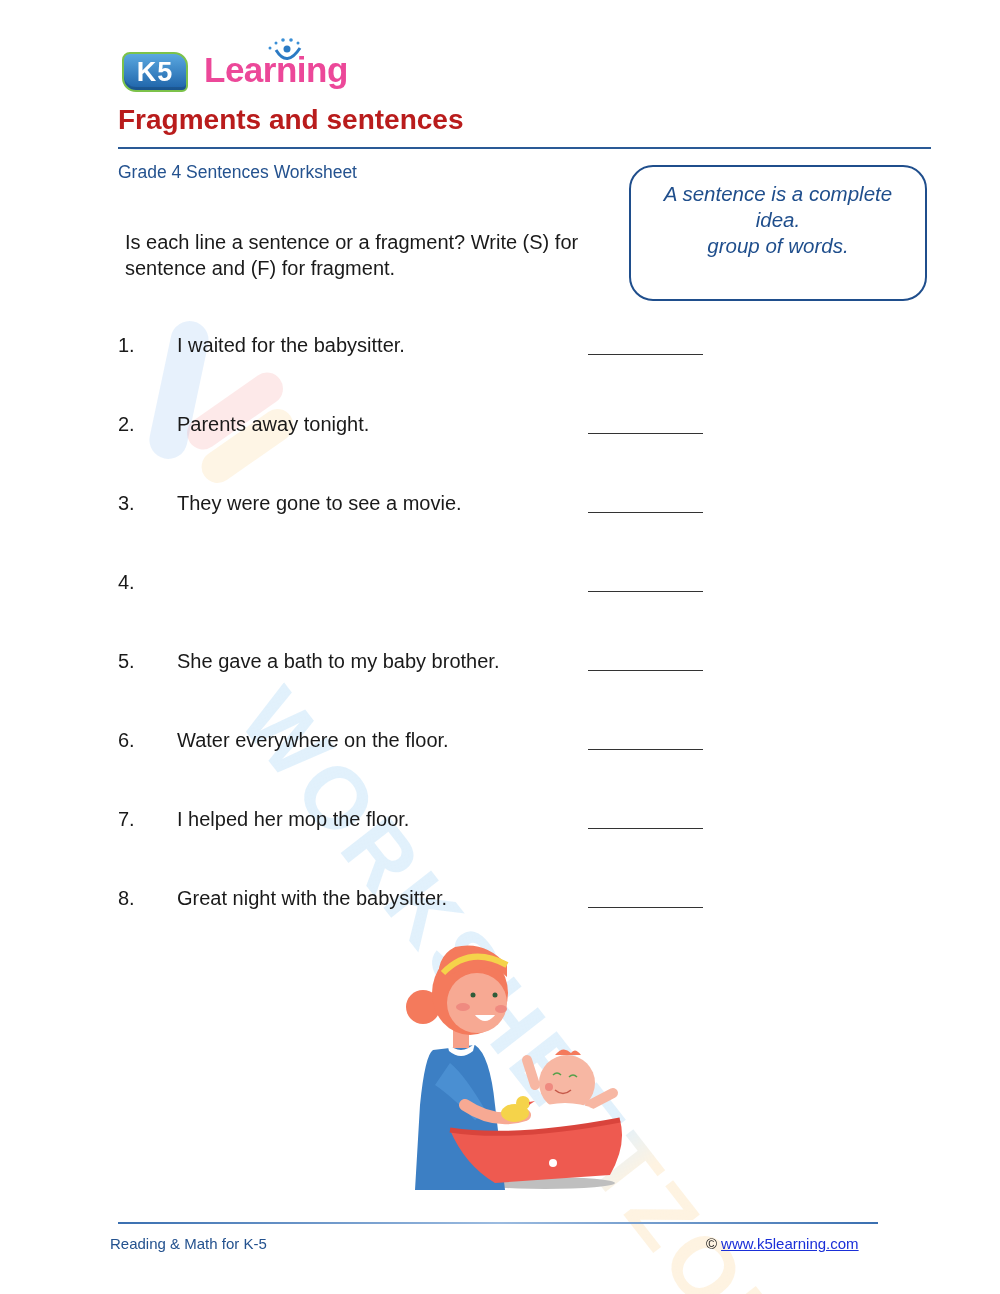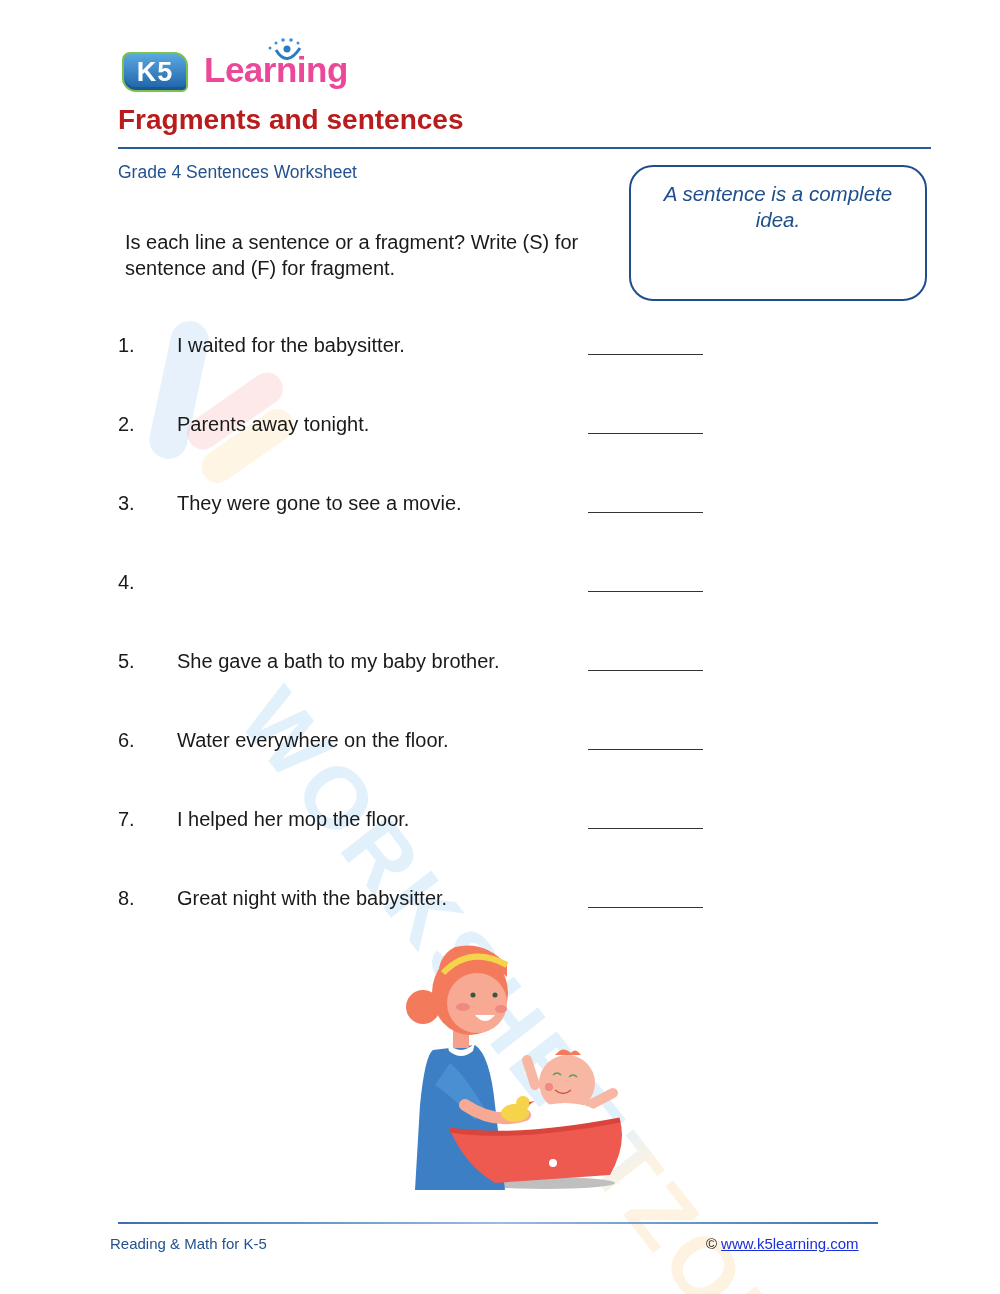--- a/index.html
+++ b/index.html
@@ -87,20 +87,21 @@
 
 <div class="abs title">Fragments and sentences</div>
 <div class="abs title-rule"></div>
 <div class="abs subtitle">Grade 4 Sentences Worksheet</div>
 
 <div class="abs instructions">Is each line a sentence or a fragment? Write (S) for sentence and (F) for fragment.</div>
 
 <div class="abs note-box">
   <div>A sentence is a complete</div>
   <div>idea.</div>
+  <div>group of words.</div>
 </div>
 
 <div class="abs q-list">
   <div class="q-row">
     <span class="q-num">1.</span>
     <span class="q-text">I waited for the babysitter.</span>
     <span class="q-blank"></span>
   </div>
   <div class="q-row">
     <span class="q-num">2.</span>

